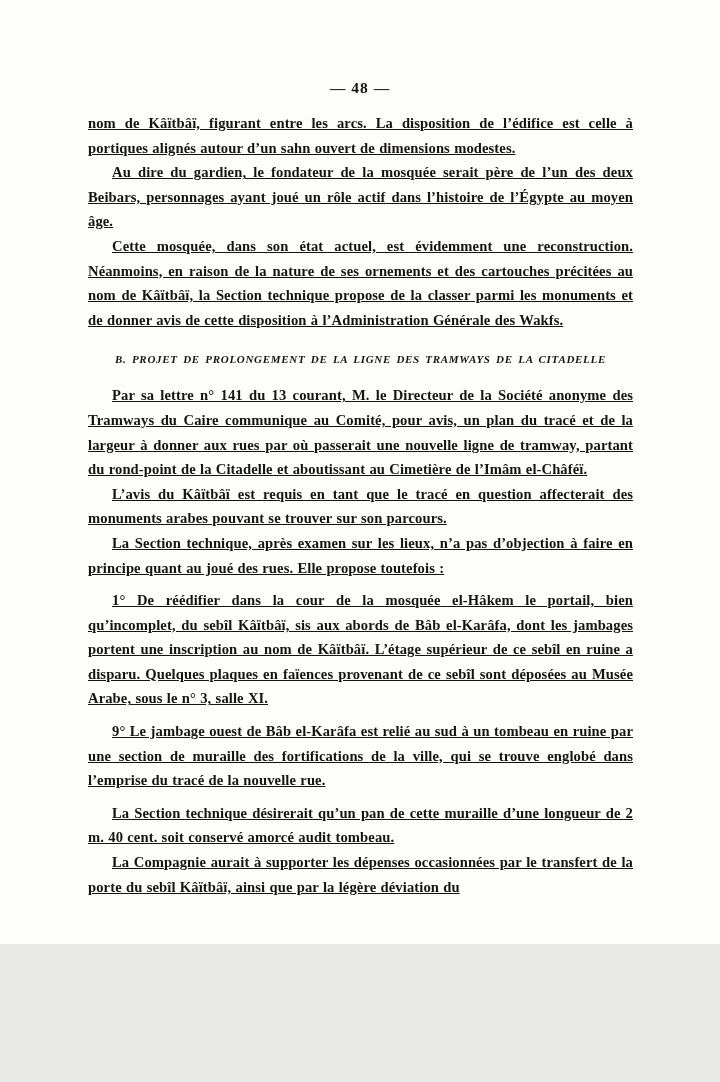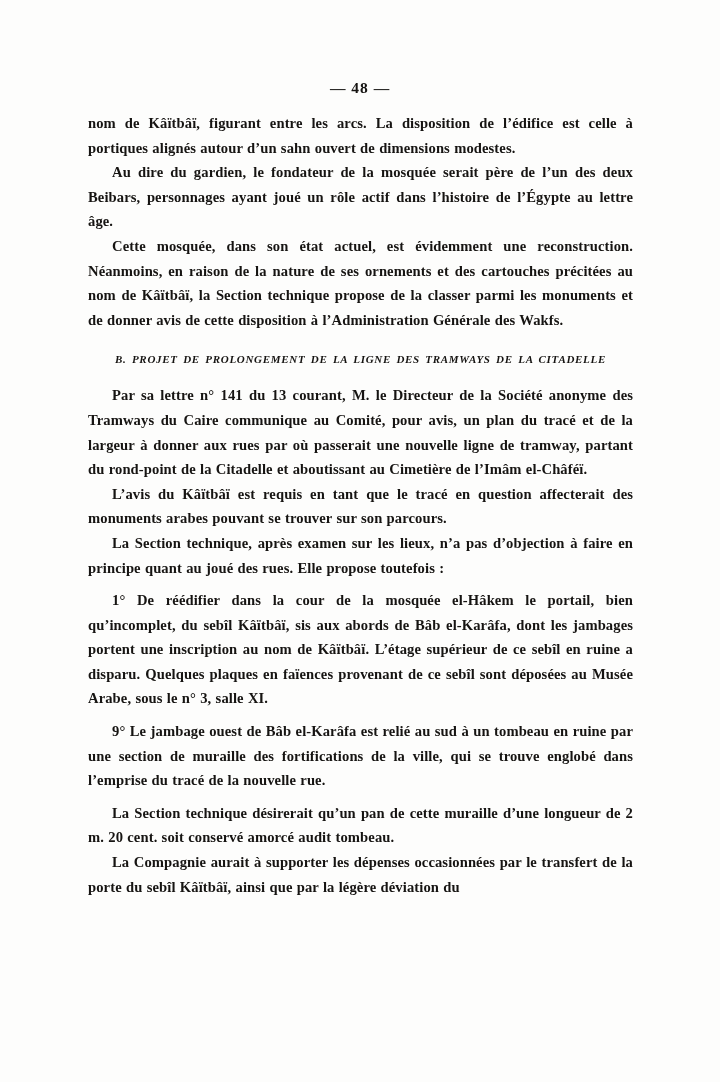--- a/index.html
+++ b/index.html
@@ -3,21 +3,21 @@
 <meta charset="utf-8">
 <style>
   html, body {
     margin: 0;
     padding: 0;
     background: #e9e9e7;
   }
   .sheet {
     position: relative;
     width: 720px;
-    height: 1082px;
+    height: 944px;
     margin: 0 auto;
     background: #fdfdfc;
     overflow: hidden;
     color: #161412;
     font-family: "Liberation Serif", "DejaVu Serif", serif;
     font-weight: bold;
   }
   .page-number {
     margin-top: 78px;
     text-align: center;
@@ -31,20 +31,21 @@
     font-size: 14.6px;
     line-height: 24.6px;
     text-align: justify;
     letter-spacing: 0.1px;
     word-spacing: 0.5px;
   }
   .para {
     margin: 0;
     text-indent: 24px;
     hyphens: none;
+    text-decoration: underline;
   }
   .para.noindent {
     text-indent: 0;
   }
   .para.spaced {
     margin-top: 8px;
   }
   .section-heading {
     margin: 17px 0 13px 0;
     text-align: center;
@@ -59,36 +60,36 @@
 <body>
 
 <div class="sheet">
 
   <div class="page-number">— 48 —</div>
 
   <div class="text-column">
 
     <p class="para noindent">nom de Kâïtbâï, figurant entre les arcs. La disposition de l’édifice est celle à portiques alignés autour d’un sahn ouvert de dimensions modestes.</p>
 
-    <p class="para">Au dire du gardien, le fondateur de la mosquée serait père de l’un des deux Beibars, personnages ayant joué un rôle actif dans l’histoire de l’Égypte au lettre âge.</p>
+    <p class="para">Au dire du gardien, le fondateur de la mosquée serait père de l’un des deux Beibars, personnages ayant joué un rôle actif dans l’histoire de l’Égypte au moyen âge.</p>
 
     <p class="para">Cette mosquée, dans son état actuel, est évidemment une reconstruction. Néanmoins, en raison de la nature de ses ornements et des cartouches précitées au nom de Kâïtbâï, la Section technique propose de la classer parmi les monuments et de donner avis de cette disposition à l’Administration Générale des Wakfs.</p>
 
     <div class="section-heading">
       <div>B.  PROJET DE PROLONGEMENT DE LA LIGNE DES TRAMWAYS DE LA CITADELLE</div>
     </div>
 
     <p class="para">Par sa lettre n° 141 du 13 courant, M. le Directeur de la Société anonyme des Tramways du Caire communique au Comité, pour avis, un plan du tracé et de la largeur à donner aux rues par où passerait une nouvelle ligne de tramway, partant du rond-point de la Citadelle et aboutissant au Cimetière de l’Imâm el-Châféï.</p>
 
     <p class="para">L’avis du Kâïtbâï est requis en tant que le tracé en question affecterait des monuments arabes pouvant se trouver sur son parcours.</p>
 
     <p class="para">La Section technique, après examen sur les lieux, n’a pas d’objection à faire en principe quant au joué des rues. Elle propose toutefois :</p>
 
     <p class="para spaced">1° De réédifier dans la cour de la mosquée el-Hâkem le portail, bien qu’incomplet, du sebîl Kâïtbâï, sis aux abords de Bâb el-Karâfa, dont les jambages portent une inscription au nom de Kâïtbâï. L’étage supérieur de ce sebîl en ruine a disparu. Quelques plaques en faïences provenant de ce sebîl sont déposées au Musée Arabe, sous le n° 3, salle XI.</p>
 
     <p class="para spaced">9° Le jambage ouest de Bâb el-Karâfa est relié au sud à un tombeau en ruine par une section de muraille des fortifications de la ville, qui se trouve englobé dans l’emprise du tracé de la nouvelle rue.</p>
 
-    <p class="para spaced">La Section technique désirerait qu’un pan de cette muraille d’une longueur de 2 m. 20 cent. soit conservé amorcé audit tombeau.</p>
+    <p class="para spaced">La Section technique désirerait qu’un pan de cette muraille d’une longueur de 2 m. 40 cent. soit conservé amorcé audit tombeau.</p>
 
     <p class="para">La Compagnie aurait à supporter les dépenses occasionnées par le transfert de la porte du sebîl Kâïtbâï, ainsi que par la légère déviation du</p>
 
   </div>
 </div>
 
 </body></html>

